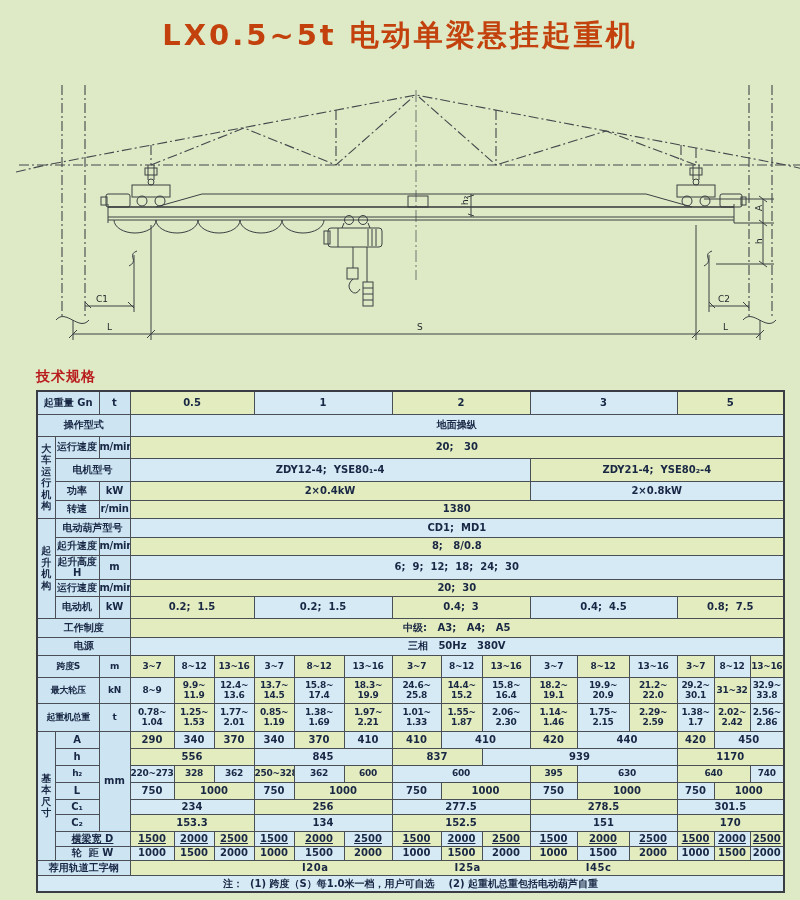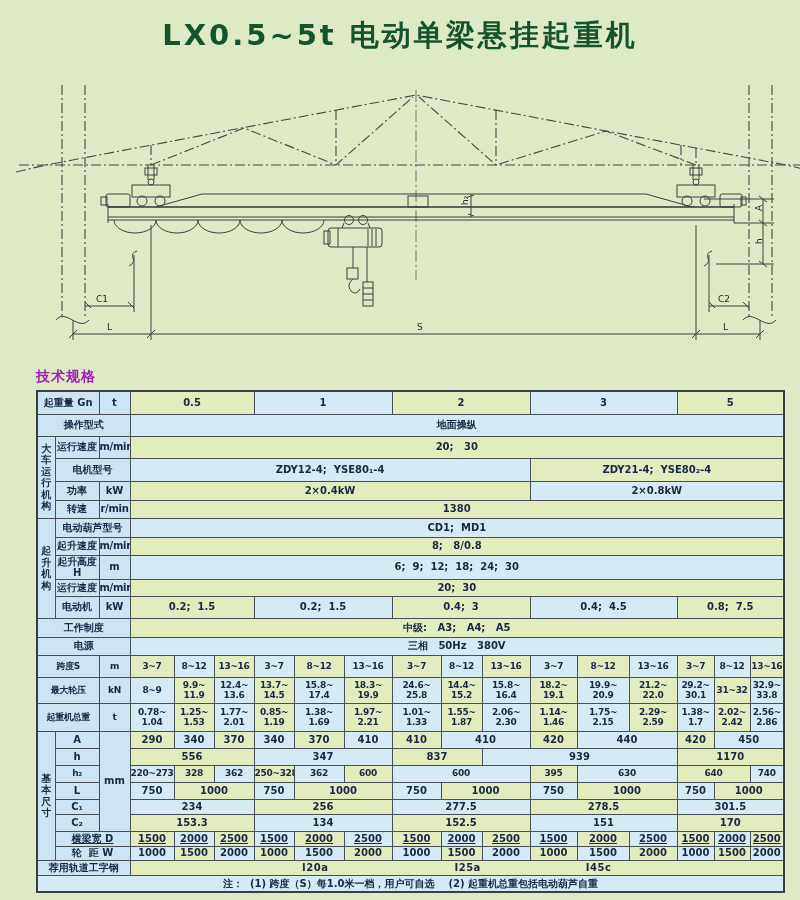--- a/index.html
+++ b/index.html
@@ -4,31 +4,31 @@
 <style>
   html,body{margin:0;padding:0;}
   body{
     width:800px;height:900px;position:relative;overflow:hidden;
     background:#dee9c6;
     font-family:"DejaVu Sans","Liberation Sans",sans-serif;
     color:#182744;
   }
   .title{
     position:absolute;top:16px;left:0;width:800px;text-align:center;
-    font-size:29px;font-weight:bold;color:#14532d;letter-spacing:3px;
+    font-size:29px;font-weight:bold;color:#c2410c;letter-spacing:3px;
   }
   .drawing-wrap{position:absolute;top:68px;left:0;width:800px;height:314px;padding-left:16px;}
   svg .ln{stroke:#3c4043;stroke-width:1;fill:none;}
   svg .thick{stroke:#33363a;stroke-width:1.6;fill:none;}
   svg .dd{stroke:#44484c;stroke-width:1.1;fill:none;stroke-dasharray:10 3 2 3;}
   svg .cl{stroke:#55595e;stroke-width:0.8;fill:none;stroke-dasharray:12 3 2 3;}
   svg text{font-family:"DejaVu Sans",sans-serif;font-size:9px;fill:#24282c;}
   .spec-heading{
     position:absolute;top:368px;left:36px;
-    font-size:14px;font-weight:bold;color:#a21caf;letter-spacing:1px;
+    font-size:14px;font-weight:bold;color:#b91c1c;letter-spacing:1px;
   }
   table.spec{
     position:absolute;top:390px;left:36px;width:747px;
     border-collapse:collapse;table-layout:fixed;
     border:2px solid #3a3e44;
   }
   table.spec td{
     border:1px solid #4a4f55;
     font-size:10px;font-weight:600;line-height:1.15;
     text-align:center;vertical-align:middle;
@@ -352,21 +352,21 @@
         <td class="g">410</td>
         <td colspan="2" class="b">410</td>
         <td class="g">420</td>
         <td colspan="2" class="b">440</td>
         <td class="g">420</td>
         <td colspan="2" class="b">450</td>
       </tr>
       <tr style="height: 17px;">
         <td class="h">h</td>
         <td colspan="3" class="g">556</td>
-        <td colspan="3" class="b">347</td>
+        <td colspan="3" class="b">845</td>
         <td colspan="2" class="g">837</td>
         <td colspan="4" class="b">939</td>
         <td colspan="3" class="g">1170</td>
       </tr>
       <tr class="fs9" style="height: 17px;">
         <td class="h">h₂</td>
         <td class="b">220~273</td>
         <td class="g">328</td>
         <td class="b">362</td>
         <td class="g">250~328</td>

